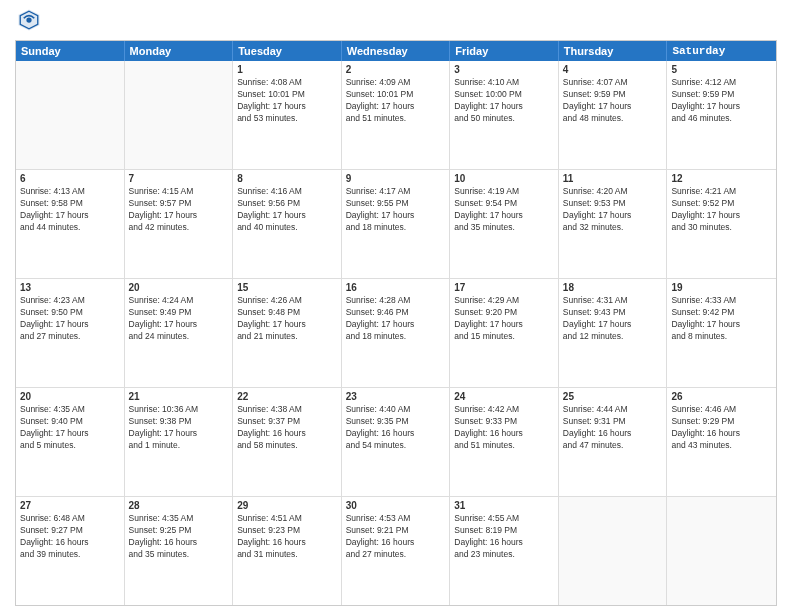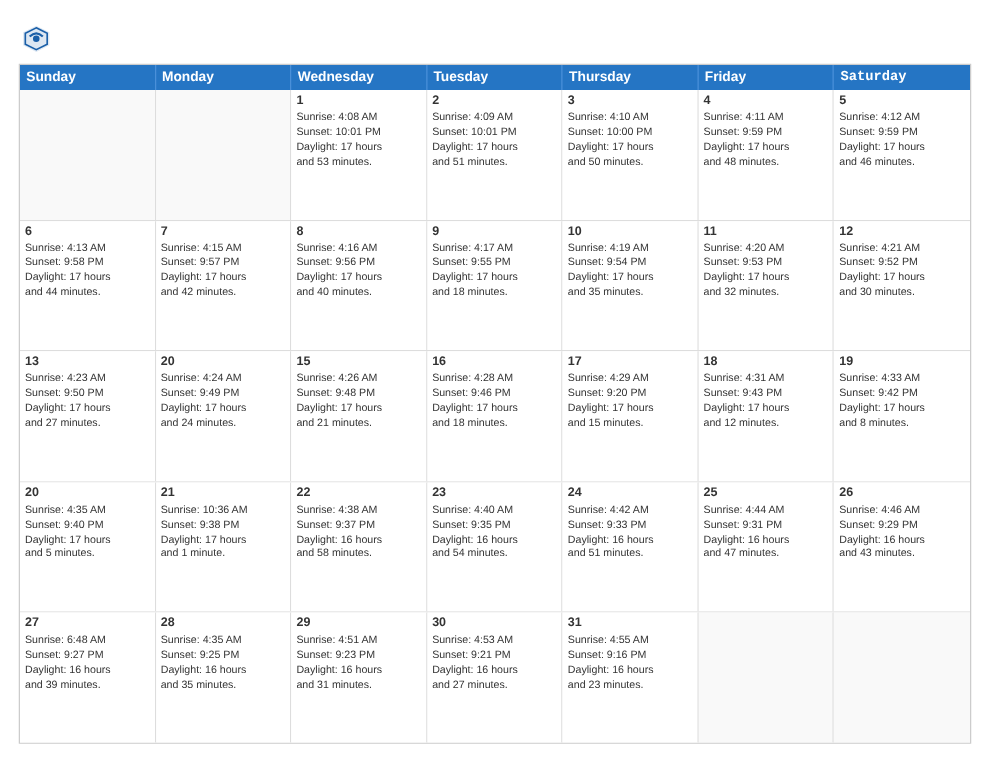--- a/index.html
+++ b/index.html
@@ -6,21 +6,21 @@
     body {
       width: 792px;
       height: 612px;
       font-family: Arial, sans-serif;
       background: #fff;
       overflow: hidden;
     }
     .page {
       width: 792px;
       height: 612px;
-      padding: 17px 15px;
+      padding: 6px 15px;
       display: flex;
       flex-direction: column;
     }
     .header {
       display: flex;
       justify-content: space-between;
       align-items: flex-start;
       margin-bottom: 6px;
     }
     .logo {
@@ -128,24 +128,24 @@
     <div class="title-block">
       <div class="month-year"></div>
       <div class="location"></div>
     </div>
   </div>
 
   <div class="calendar">
     <div class="cal-header">
     <div class="cal-header-cell">Sunday</div>
         <div class="cal-header-cell">Monday</div>
+        <div class="cal-header-cell">Tuesday</div>
         <div class="cal-header-cell">Wednesday</div>
-        <div class="cal-header-cell">Tuesday</div>
+        <div class="cal-header-cell">Friday</div>
         <div class="cal-header-cell">Thursday</div>
-        <div class="cal-header-cell">Friday</div>
         <div class="cal-header-cell">Saturday</div>
       </div>
     <div class="cal-body">
     <div class="cal-row">
           <div class="cal-cell empty"></div>
           <div class="cal-cell empty"></div>
           <div class="cal-cell">
             <span class="day-num">1</span>
             <span class="cell-line">Sunrise: 4:08 AM</span>
             <span class="cell-line">Sunset: 10:01 PM</span>
@@ -161,21 +161,21 @@
           </div>
           <div class="cal-cell">
             <span class="day-num">3</span>
             <span class="cell-line">Sunrise: 4:10 AM</span>
             <span class="cell-line">Sunset: 10:00 PM</span>
             <span class="cell-line">Daylight: 17 hours</span>
             <span class="cell-line">and 50 minutes.</span>
           </div>
           <div class="cal-cell">
             <span class="day-num">4</span>
-            <span class="cell-line">Sunrise: 4:11 AM</span>
+            <span class="cell-line">Sunrise: 4:07 AM</span>
             <span class="cell-line">Sunset: 9:59 PM</span>
             <span class="cell-line">Daylight: 17 hours</span>
             <span class="cell-line">and 48 minutes.</span>
           </div>
           <div class="cal-cell">
             <span class="day-num">5</span>
             <span class="cell-line">Sunrise: 4:12 AM</span>
             <span class="cell-line">Sunset: 9:59 PM</span>
             <span class="cell-line">Daylight: 17 hours</span>
             <span class="cell-line">and 46 minutes.</span>
@@ -359,21 +359,21 @@
           <div class="cal-cell">
             <span class="day-num">30</span>
             <span class="cell-line">Sunrise: 4:53 AM</span>
             <span class="cell-line">Sunset: 9:21 PM</span>
             <span class="cell-line">Daylight: 16 hours</span>
             <span class="cell-line">and 27 minutes.</span>
           </div>
           <div class="cal-cell">
             <span class="day-num">31</span>
             <span class="cell-line">Sunrise: 4:55 AM</span>
-            <span class="cell-line">Sunset: 9:16 PM</span>
+            <span class="cell-line">Sunset: 8:19 PM</span>
             <span class="cell-line">Daylight: 16 hours</span>
             <span class="cell-line">and 23 minutes.</span>
           </div>
           <div class="cal-cell empty"></div>
           <div class="cal-cell empty"></div>
         </div>
       </div>
   </div>
 </div>
 

